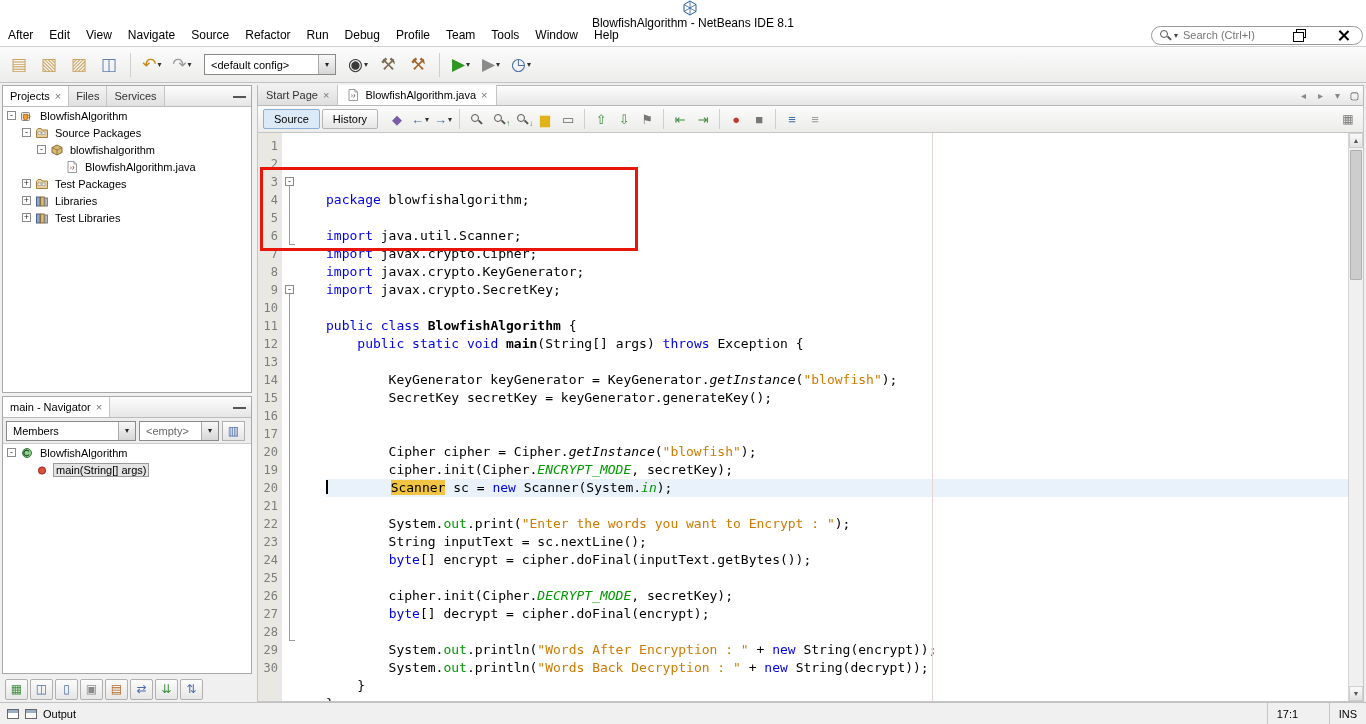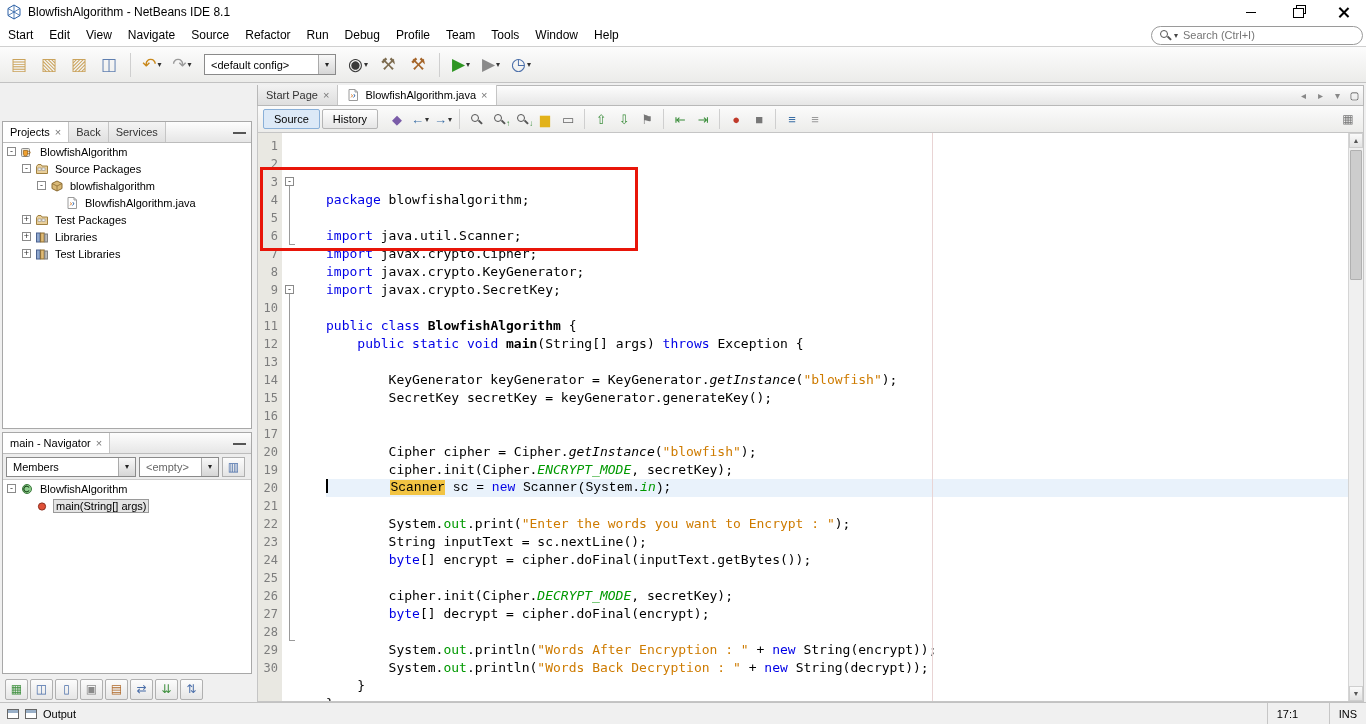--- a/index.html
+++ b/index.html
@@ -1,20 +1,20 @@
 <!DOCTYPE html>
 <html><head>
 <meta charset="utf-8">
 <style>
   html,body{margin:0;padding:0;background:#888;}
   *{box-sizing:border-box;}
   .window{width:1366px;height:724px;background:#f0f0f0;font-family:"Liberation Sans",sans-serif;
     font-size:12px;color:#000;position:relative;overflow:hidden;}
   
-  .titlebar{height:24px;background:#fff;display:flex;align-items:center;padding-left:6px;}
+  .titlebar{height:24px;background:#fff;display:flex;align-items:center;padding-left:14px;flex-direction:column;}
   .app-icon svg{display:block;}
   .title-text{margin-left:6px;font-size:12px;}
   .win-controls{margin-left:auto;display:flex;height:100%;}
   .win-btn{width:46px;display:flex;align-items:center;justify-content:center;}
   .ic-min{width:10px;height:1px;background:#000;}
   .ic-max{width:9px;height:8px;border:1px solid #000;background:#fff;position:relative;}
   .ic-max::before{content:"";position:absolute;left:2px;top:-4px;width:8px;height:7px;border:1px solid #000;}
   .ic-max::after{content:"";position:absolute;left:-1px;top:-1px;width:9px;height:8px;background:#fff;border:1px solid #000;}
   .ic-close{position:relative;width:11px;height:11px;}
   .ic-close::before,.ic-close::after{content:"";position:absolute;left:5px;top:-1px;width:1.6px;height:13px;background:#000;}
@@ -40,21 +40,21 @@
   .dd{font-size:8px;color:#333;margin-left:1px;}
   .tb-sep{width:1px;height:24px;background:#cfcfcf;margin:0 5px;}
   .combo{display:flex;align-items:center;border:1px solid #8a8a8a;background:#fff;font-size:11px;}
   .combo .val{padding:0 6px;flex:1;white-space:nowrap;overflow:hidden;}
   .combo .dd-btn{width:17px;align-self:stretch;background:linear-gradient(#f8f8f8,#d6d6d6);border-left:1px solid #aaa;
     display:flex;align-items:center;justify-content:center;font-size:8px;color:#222;}
   .config-combo{width:132px;height:21px;margin:0 8px;}
   
   .main{display:flex;height:619px;}
   .left-col{width:252px;display:flex;flex-direction:column;padding:2px 0 0 2px;}
-  .panel{background:#fff;border:1px solid #a8a8a8;margin-top:36px;}
+  .panel{background:#fff;border:1px solid #a8a8a8;}
   .explorer{height:308px;display:flex;flex-direction:column;}
   .panel-tabs{height:21px;background:linear-gradient(#fdfdfd,#e6e6e6);display:flex;align-items:flex-end;border-bottom:1px solid #bcbcbc;}
   .ptab-strip{display:flex;height:100%;align-items:flex-end;}
   .ptab{height:20px;padding:0 7px;display:flex;align-items:center;gap:5px;font-size:11px;border-right:1px solid #c5c5c5;
     background:linear-gradient(#f4f4f4,#e0e0e0);color:#333;}
   .ptab.active{background:#fff;color:#000;}
   .tclose{color:#777;font-size:11px;line-height:1;}
   .panel-min{margin-left:auto;margin-right:5px;margin-bottom:8px;width:13px;height:2px;background:#555;flex:none;}
   .tree{flex:1;overflow:hidden;background:#fff;position:relative;}
   .tree-row{height:17px;display:flex;align-items:center;font-size:11px;gap:4px;white-space:nowrap;}
@@ -96,21 +96,21 @@
   .editor-body{flex:1;display:flex;position:relative;border:1px solid #c5c5c5;border-top:none;background:#fff;min-height:0;}
   .gutter{width:24px;background:#e9e8e2;padding-top:4px;font:12px/18px "DejaVu Sans Mono",monospace;color:#7d7d7d;
     text-align:right;padding-right:4px;flex:none;}
   .fold-col{width:16px;background:#fff;position:relative;flex:none;}
   .fold-box{position:absolute;left:3px;width:9px;height:9px;border:1px solid #8a8a8a;background:#fff;font-size:9px;
     line-height:7px;text-align:center;color:#333;}
   .fold-vline{position:absolute;left:7px;width:6px;border-left:1px solid #9a9a9a;border-bottom:1px solid #9a9a9a;}
   .code-area{flex:1;position:relative;padding:4px 0 0 8px;font:13px/18px "DejaVu Sans Mono",monospace;
     white-space:pre;overflow:hidden;min-width:0;}
   .cline{height:18px;margin-left:20px;}
-  .cline.current{background:#e9f2fb;font-family:Liberation Mono, monospace;}
+  .cline.current{background:#e9f2fb;}
   .tok-k{color:#0000e6;}
   .tok-s{color:#ce7b00;}
   .tok-b{font-weight:bold;}
   .tok-f{color:#009900;}
   .tok-sf{color:#009900;font-style:italic;}
   .tok-sm{font-style:italic;}
   .tok-hl{background:#f2c443;}
   .caret{display:inline-block;width:0;height:14px;border-left:2px solid #000;vertical-align:-2px;}
   .guide{position:absolute;top:0;bottom:0;left:calc(8px + 80ch);width:1px;background:#e9d4d4;}
   .red-box{position:absolute;left:2px;top:34px;width:378px;height:84px;border:3px solid #e81509;pointer-events:none;z-index:5;}
@@ -150,21 +150,21 @@
           <span class="ic-max"></span>
         </div>
       <div class="win-btn">
           <span class="ic-close"></span>
         </div>
     </div>
   </div>
 
   <div class="menubar">
     <div id="menu-items" style="display:flex;">
-        <div class="menu-item">Start</div>
+        <div class="menu-item">After</div>
         <div class="menu-item">Edit</div>
         <div class="menu-item">View</div>
         <div class="menu-item">Navigate</div>
         <div class="menu-item">Source</div>
         <div class="menu-item">Refactor</div>
         <div class="menu-item">Run</div>
         <div class="menu-item">Debug</div>
         <div class="menu-item">Profile</div>
         <div class="menu-item">Team</div>
         <div class="menu-item">Tools</div>
@@ -237,21 +237,21 @@
 
     <div class="left-col">
       <div class="panel explorer">
         <div class="panel-tabs">
           <div class="ptab-strip" id="explorer-tabs">
               <div class="ptab active">
                 <span>Projects</span>
                 <span class="tclose">×</span>
               </div>
               <div class="ptab">
-                <span>Back</span>
+                <span>Files</span>
               </div>
               <div class="ptab">
                 <span>Services</span>
               </div>
             </div>
           <div class="panel-min"></div>
         </div>
         <div class="tree" id="projects-tree">
             <div class="tree-row" style="padding-left: 4px;">
               <span class="expander">-</span>

